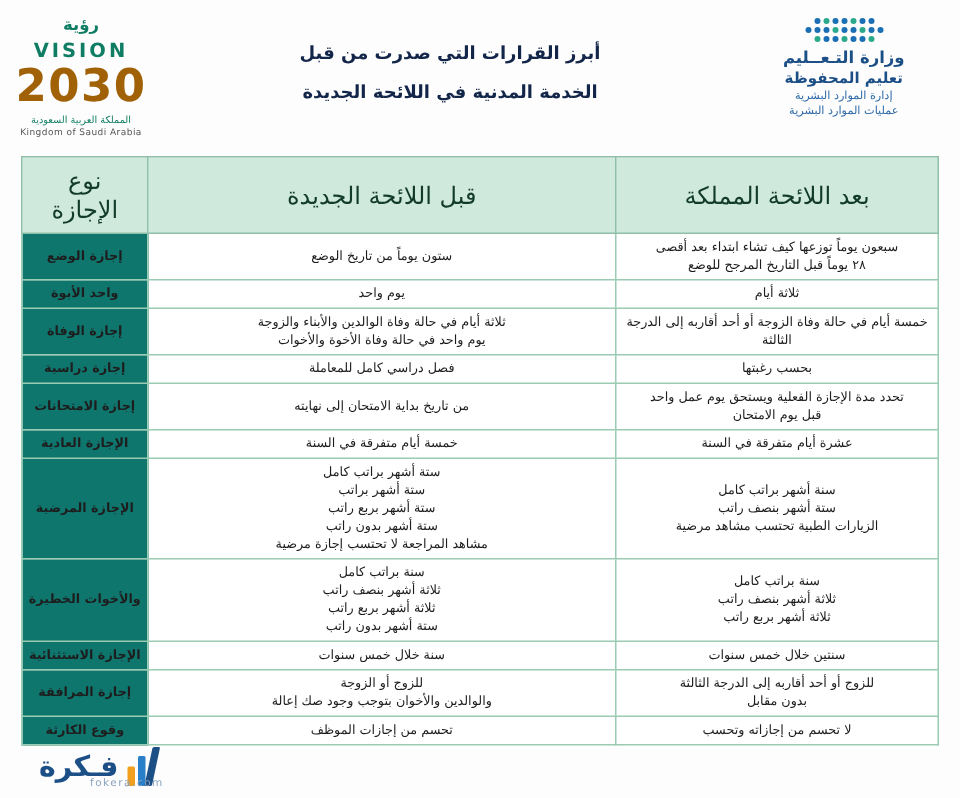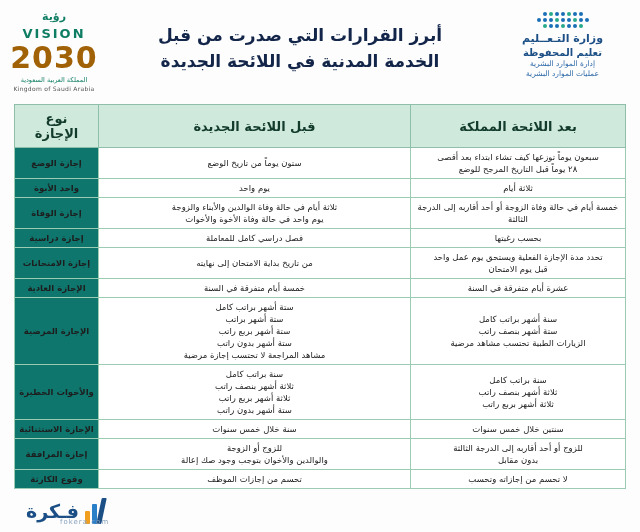--- a/index.html
+++ b/index.html
@@ -123,43 +123,43 @@
     line-height: 10px;
   }
 
   .doc-title {
     position: absolute;
     left: 112px;
     right: 152px;
     top: 22px;
     text-align: center;
     color: #13264a;
-    font-size: 17px;
+    font-size: 12px;
     font-weight: bold;
     line-height: 26px;
   }
   .doc-title div {
     white-space: nowrap;
   }
 
   
   .table-wrap {
     margin: 0 14px;
   }
   table.main {
     width: 100%;
     border-collapse: collapse;
     table-layout: fixed;
     direction: rtl;
   }
   table.main th {
     background: #cfe9dc;
     color: #123b2c;
-    font-size: 13px;
-    font-weight: bold;
+    font-size: 16px;
+    font-weight: normal;
     border: 1px solid #8fbfa9;
     padding: 6px 16px;
     text-align: center;
   }
   table.main td {
     border: 1px solid #9ccbb4;
     font-size: 8.5px;
     color: #1d1d1d;
     text-align: center;
     padding: 3px 4px;

